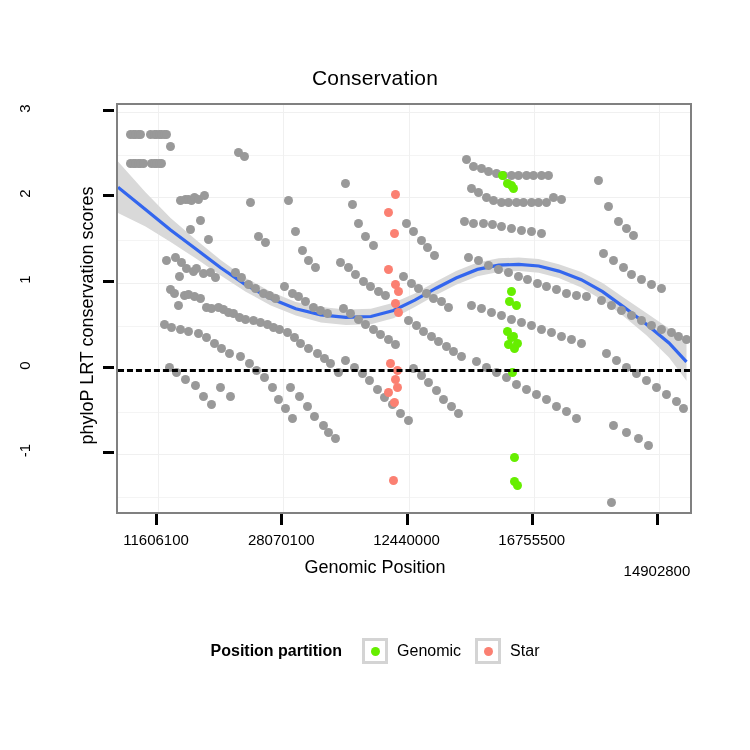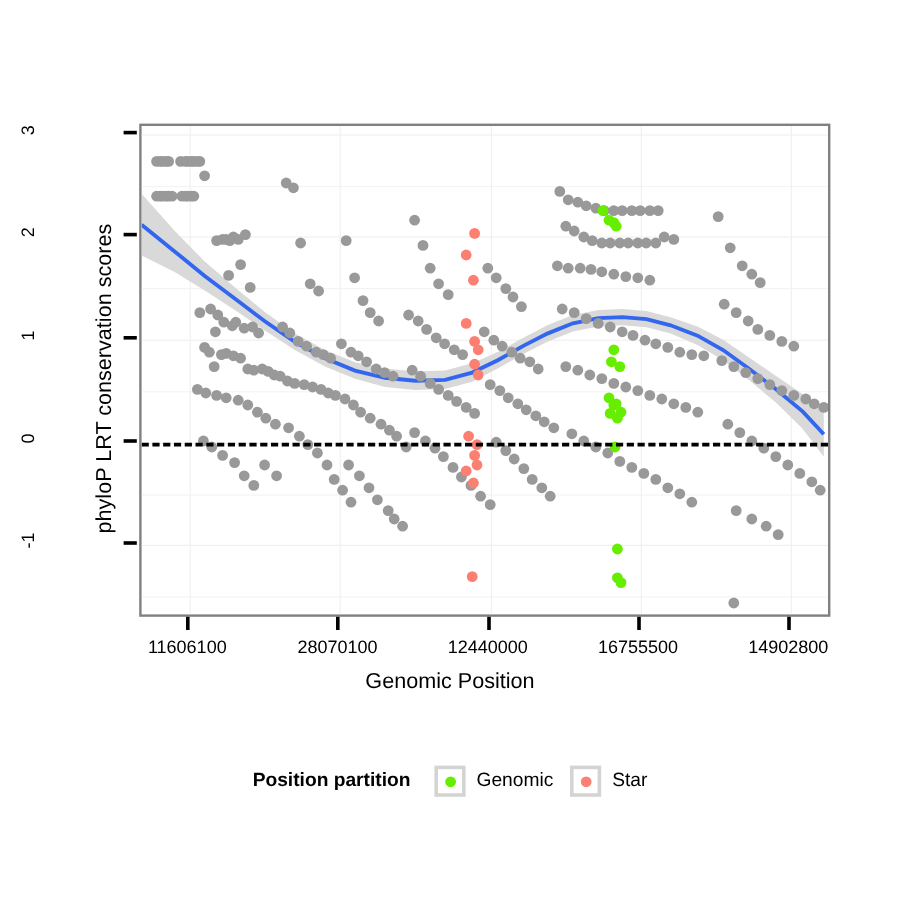--- a/index.html
+++ b/index.html
@@ -76,20 +76,21 @@
     display:flex;align-items:center;justify-content:center;box-sizing:border-box;
   }
   .legend-dot{width:9px;height:9px;border-radius:50%;}
   .legend-label{font-size:16px;color:#000;}
 </style>
 </head>
 <body>
 
 <div id="root">
 
+  <div class="title">Conservation</div>
 
   <div class="ylab">phyloP LRT conservation scores</div>
   <div class="xlab">Genomic Position</div>
 
   <div class="panel" id="panel">
       <div class="gridline-h major" style="top: 6.85px;"></div>
       <div class="gridline-h major" style="top: 92.475px;"></div>
       <div class="gridline-h major" style="top: 178.1px;"></div>
       <div class="gridline-h major" style="top: 263.725px;"></div>
       <div class="gridline-h major" style="top: 349.35px;"></div>
@@ -445,21 +446,21 @@
       <div class="ytick-label" style="top: 442.35px;">-1</div>
       <div class="xtick" style="left: 155.07px;"></div>
       <div class="xtick-label" style="left: 101.07px;">11606100</div>
       <div class="xtick" style="left: 280.287px;"></div>
       <div class="xtick-label" style="left: 226.287px;">28070100</div>
       <div class="xtick" style="left: 405.504px;"></div>
       <div class="xtick-label" style="left: 351.504px;">12440000</div>
       <div class="xtick" style="left: 530.722px;"></div>
       <div class="xtick-label" style="left: 476.722px;">16755500</div>
       <div class="xtick" style="left: 655.939px;"></div>
-      <div class="xtick-label" style="left: 601.939px;">14902800</div>
+      <div class="xtick-label" style="left: 601.939px; margin-top: 31px;">14902800</div>
     </div>
 
   <div class="legend">
     <span class="legend-title">Position partition</span>
     <div id="legend-items" style="display:flex;align-items:center;gap:14px;">
         <div class="legend-item">
           <span class="legend-key">
             <span class="legend-dot" style="background: rgb(102, 238, 0);"></span>
           </span>
           <span class="legend-label">Genomic</span>

